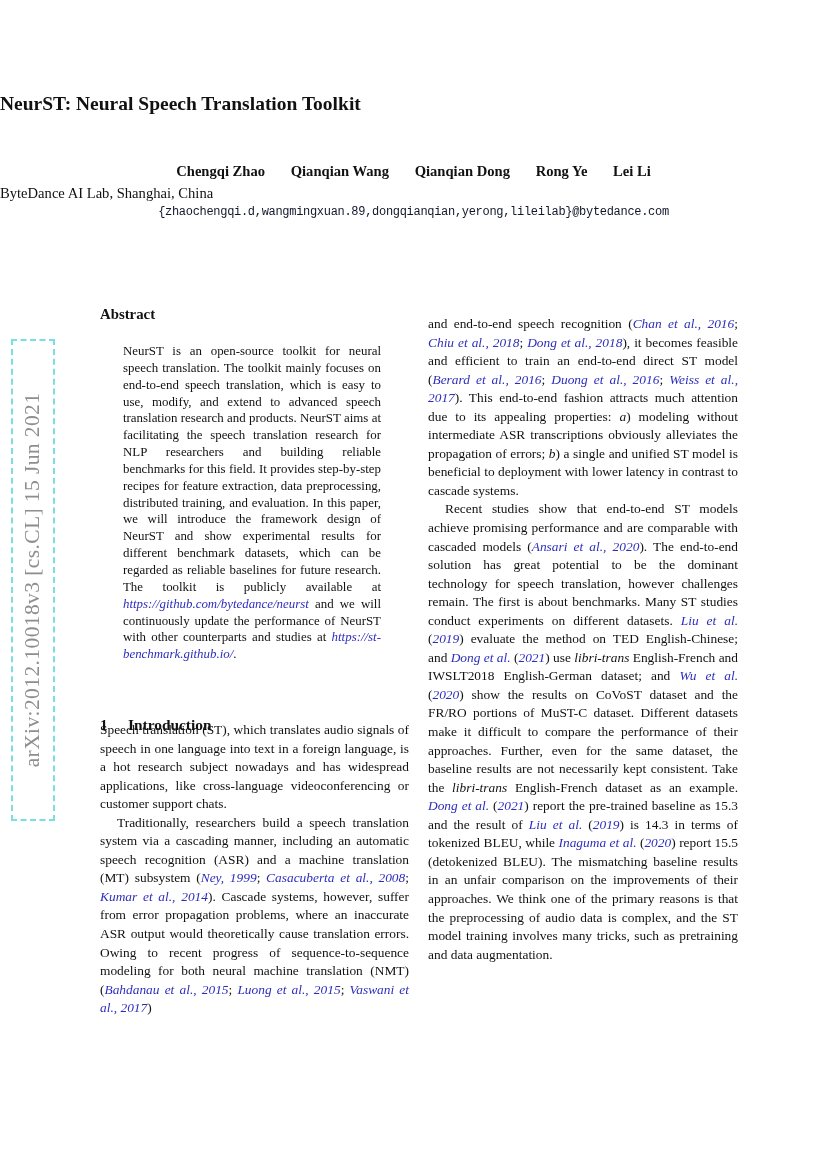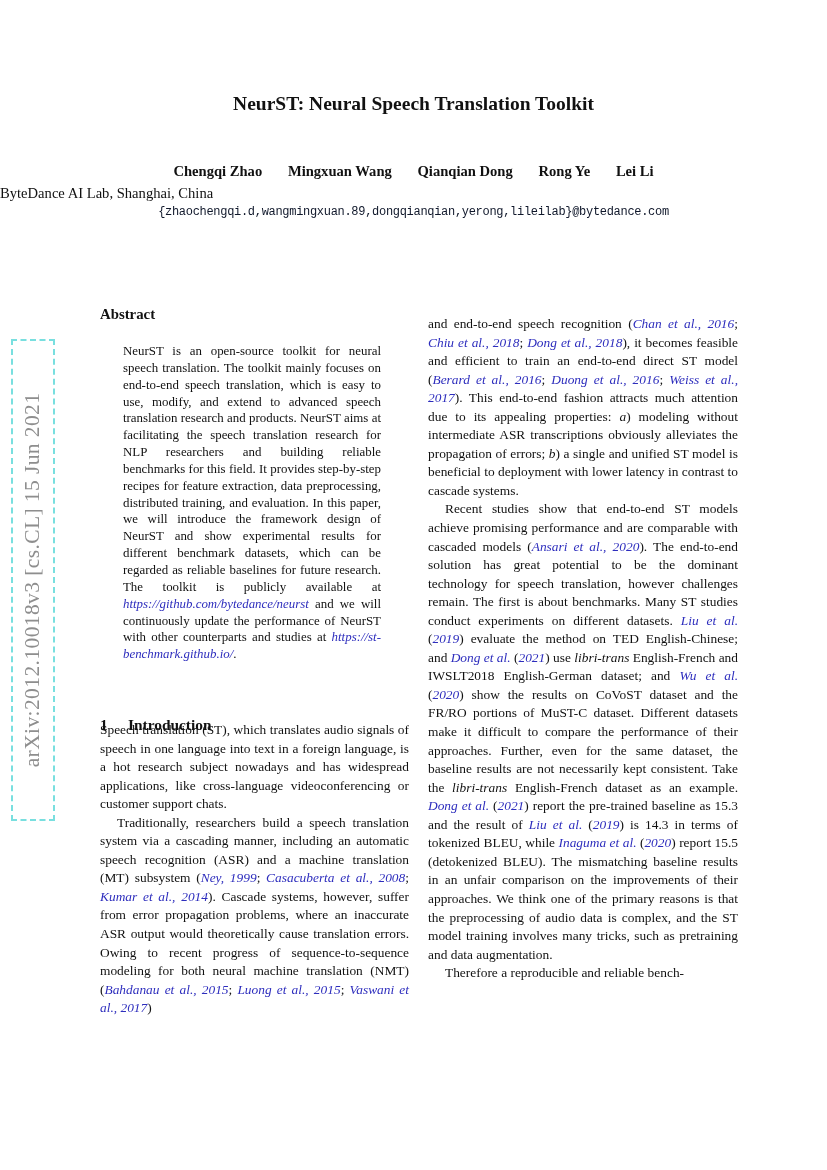--- a/index.html
+++ b/index.html
@@ -38,21 +38,20 @@
     letter-spacing: 0.4px;
     color: #8e8e8e;
     white-space: nowrap;
   }
 
   
   .title {
     position: absolute;
     left: 0; right: 0;
     top: 93px;
-    text-align: center;
     font-size: 19.5px;
     font-weight: bold;
   }
   .authors {
     position: absolute;
     left: 0; right: 0;
     top: 163px;
     text-align: center;
     font-size: 14.6px;
     font-weight: bold;
@@ -137,21 +136,21 @@
 
 <div class="page">
 
   <div class="arxiv-box"></div>
   <div class="arxiv-text">arXiv:2012.10018v3  [cs.CL]  15 Jun 2021</div>
 
   <div class="title">NeurST: Neural Speech Translation Toolkit</div>
 
   <div class="authors">
     <span class="author">Chengqi Zhao</span>
-    <span class="author">Mingxuan Wang</span>
+    <span class="author">Qianqian Wang</span>
     <span class="author">Qianqian Dong</span>
     <span class="author">Rong Ye</span>
     <span class="author">Lei Li</span>
   </div>
 
   <div class="affiliation">ByteDance AI Lab, Shanghai, China</div>
   <div class="email">{zhaochengqi.d,wangmingxuan.89,dongqianqian,yerong,lileilab}@bytedance.com</div>
 
   <div class="abstract-heading">Abstract</div>
   <div class="abstract-body">
@@ -163,16 +162,15 @@
   </div>
 
   <div class="col-left-body">
     <p><span>Speech translation (ST), which translates audio signals of speech in one language into text in a foreign language, is a hot research subject nowadays and has widespread applications, like cross-language videoconferencing or customer support chats.</span></p>
     <p class="indent"><span>Traditionally, researchers build a speech translation system via a cascading manner, including an automatic speech recognition (ASR) and a machine translation (MT) subsystem (</span><span class="ln">Ney, 1999</span><span>; </span><span class="ln">Casacuberta et al., 2008</span><span>; </span><span class="ln">Kumar et al., 2014</span><span>). Cascade systems, however, suffer from error propagation problems, where an inaccurate ASR output would theoretically cause translation errors. Owing to recent progress of sequence-to-sequence modeling for both neural machine translation (NMT) (</span><span class="ln">Bahdanau et al., 2015</span><span>; </span><span class="ln">Luong et al., 2015</span><span>; </span><span class="ln">Vaswani et al., 2017</span><span>)</span></p>
   </div>
 
   <div class="col-right-body">
     <p><span>and end-to-end speech recognition (</span><span class="ln">Chan et al., 2016</span><span>; </span><span class="ln">Chiu et al., 2018</span><span>; </span><span class="ln">Dong et al., 2018</span><span>), it becomes feasible and efficient to train an end-to-end direct ST model (</span><span class="ln">Berard et al., 2016</span><span>; </span><span class="ln">Duong et al., 2016</span><span>; </span><span class="ln">Weiss et al., 2017</span><span>). This end-to-end fashion attracts much attention due to its appealing properties: </span><span class="it">a</span><span>) modeling without intermediate ASR transcriptions obviously alleviates the propagation of errors; </span><span class="it">b</span><span>) a single and unified ST model is beneficial to deployment with lower latency in contrast to cascade systems.</span></p>
     <p class="indent"><span>Recent studies show that end-to-end ST models achieve promising performance and are comparable with cascaded models (</span><span class="ln">Ansari et al., 2020</span><span>). The end-to-end solution has great potential to be the dominant technology for speech translation, however challenges remain. The first is about benchmarks. Many ST studies conduct experiments on different datasets. </span><span class="ln">Liu et al.</span><span> (</span><span class="ln">2019</span><span>) evaluate the method on TED English-Chinese; and </span><span class="ln">Dong et al.</span><span> (</span><span class="ln">2021</span><span>) use </span><span class="it">libri-trans</span><span> English-French and IWSLT2018 English-German dataset; and </span><span class="ln">Wu et al.</span><span> (</span><span class="ln">2020</span><span>) show the results on CoVoST dataset and the FR/RO portions of MuST-C dataset. Different datasets make it difficult to compare the performance of their approaches. Further, even for the same dataset, the baseline results are not necessarily kept consistent. Take the </span><span class="it">libri-trans</span><span> English-French dataset as an example. </span><span class="ln">Dong et al.</span><span> (</span><span class="ln">2021</span><span>) report the pre-trained baseline as 15.3 and the result of </span><span class="ln">Liu et al.</span><span> (</span><span class="ln">2019</span><span>) is 14.3 in terms of tokenized BLEU, while </span><span class="ln">Inaguma et al.</span><span> (</span><span class="ln">2020</span><span>) report 15.5 (detokenized BLEU). The mismatching baseline results in an unfair comparison on the improvements of their approaches. We think one of the primary reasons is that the preprocessing of audio data is complex, and the ST model training involves many tricks, such as pretraining and data augmentation.</span></p>
-    <p class="indent"><span>Therefore a reproducible and reliable bench-</span></p>
   </div>
 
 </div>
 
 </body></html>

